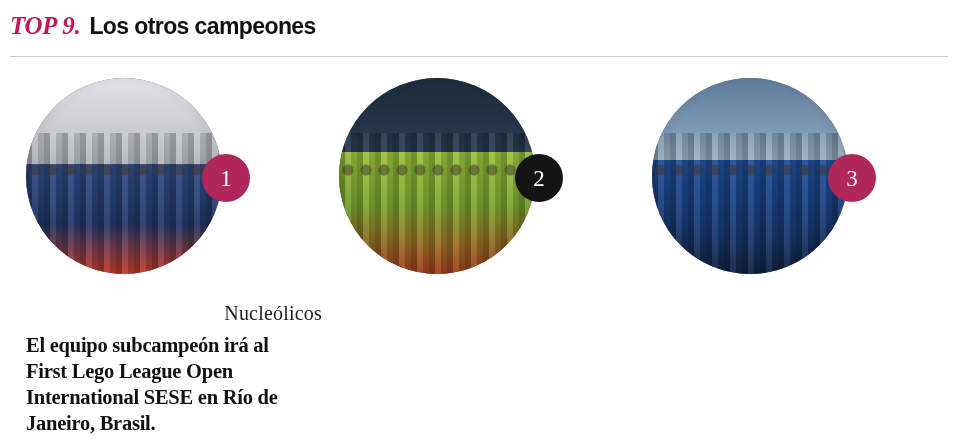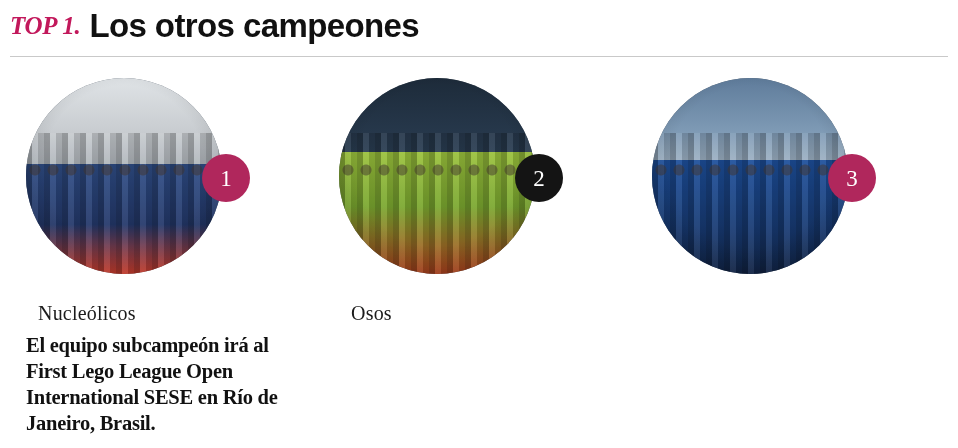--- a/index.html
+++ b/index.html
@@ -37,21 +37,21 @@
     font-style: italic;
     font-weight: bold;
     font-size: 25px;
     letter-spacing: -0.3px;
     color: #c2185b;
     white-space: nowrap;
   }
   .header-title {
     font-family: "Liberation Sans", sans-serif;
     font-weight: bold;
-    font-size: 33px;
+    font-size: 23px;
     letter-spacing: -0.6px;
     color: #111111;
     white-space: nowrap;
   }
 
   .header-rule {
     position: absolute;
     left: 10px;
     top: 56px;
     width: 938px;
@@ -158,44 +158,45 @@
     font-family: "Liberation Serif", serif;
     font-size: 23px;
     display: flex;
     align-items: center;
     justify-content: center;
     line-height: 1;
   }
 
   
   .team-name {
-    margin: 22px 0 0 28px;
+    margin: 22px 0 0 16px;
     font-family: "Liberation Serif", serif;
     font-size: 20px;
     color: #1b1b1b;
     letter-spacing: 0.2px;
+    text-align: right;
   }
   .team-desc {
     margin: 7px 0 0 16px;
     width: 268px;
     font-family: "Liberation Serif", serif;
     font-weight: bold;
     font-size: 20.5px;
     line-height: 1.27;
     color: #111111;
     letter-spacing: -0.25px;
   }
 </style>
 </head>
 <body>
 
 <div class="page">
 
   <div class="header">
-    <span class="header-kicker">TOP 1.</span>
+    <span class="header-kicker">TOP 9.</span>
     <span class="header-title">Los otros campeones</span>
   </div>
   <div class="header-rule"></div>
 
   <div class="columns">
 
     <div class="column">
       <div class="photo-wrap">
         <div class="photo ph1">
           <div class="photo-inner">
@@ -222,21 +223,20 @@
             <div class="ground"></div>
             <div class="figs"></div>
             <div class="heads"></div>
             <div class="vignette"></div>
           </div>
         </div>
         <div class="badge" style="background:#141414">
           <span>2</span>
         </div>
       </div>
-      <div class="team-name">Osos</div>
     </div>
 
     <div class="column">
       <div class="photo-wrap">
         <div class="photo ph3">
           <div class="photo-inner">
             <div class="sky"></div>
             <div class="ground"></div>
             <div class="figs"></div>
             <div class="heads"></div>

